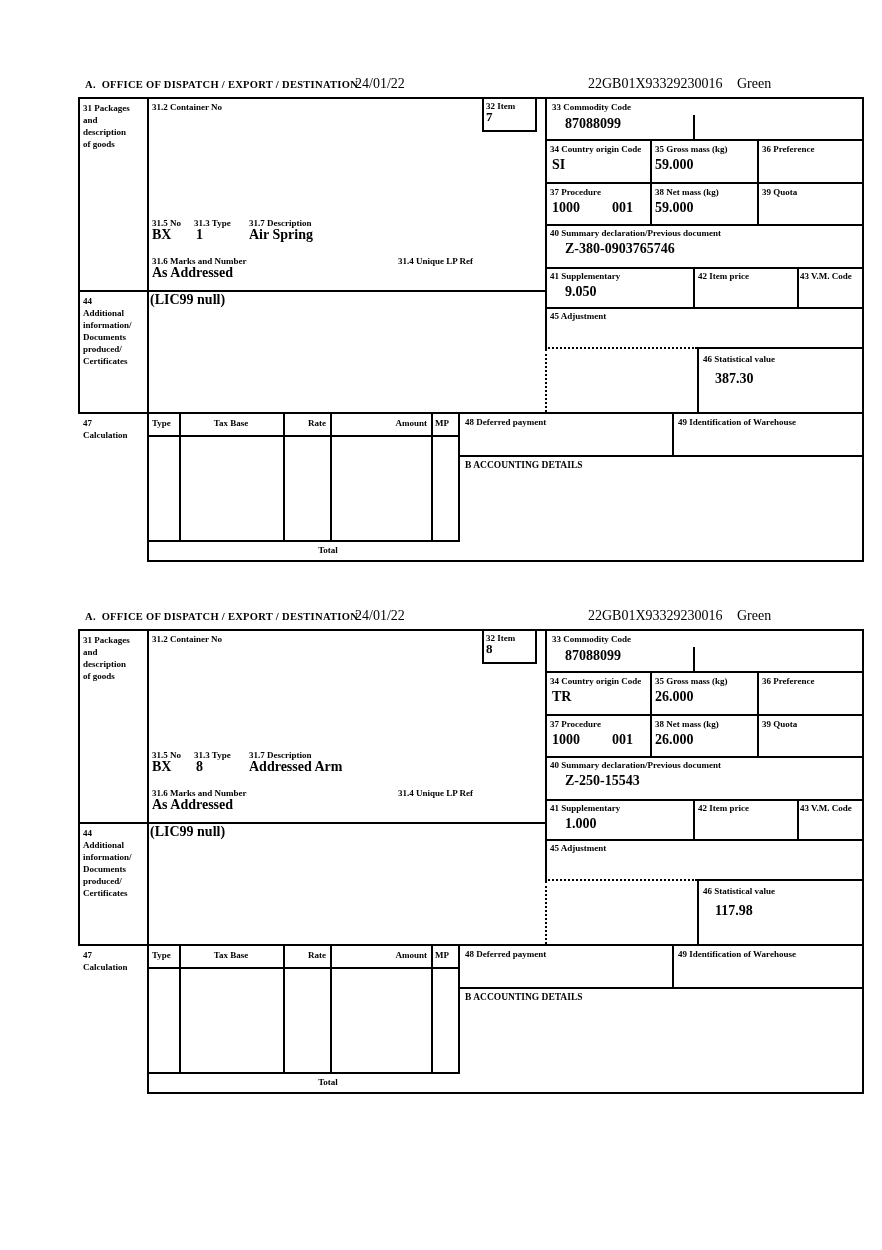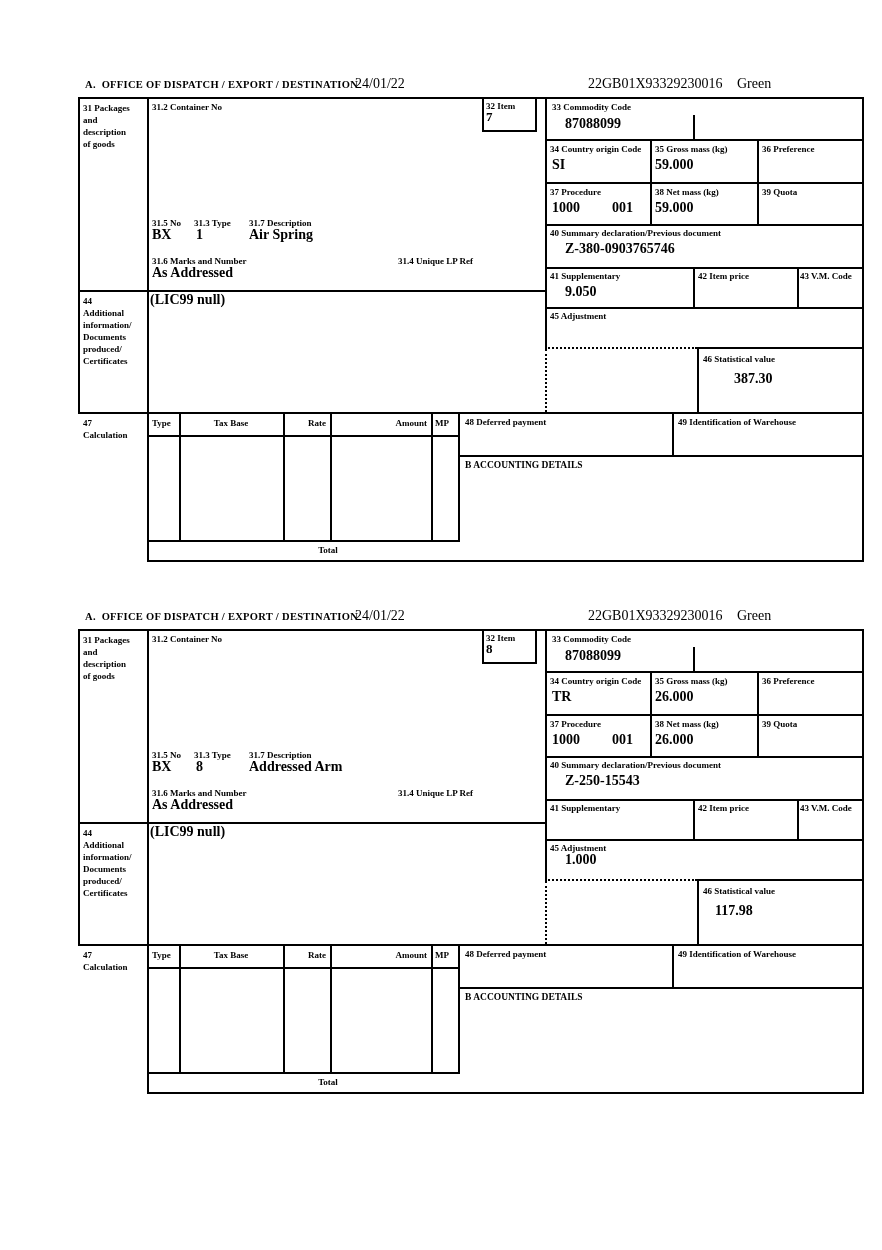--- a/index.html
+++ b/index.html
@@ -107,21 +107,21 @@
     <span class="lbl" style="left:722px;top:173px;">43 V.M. Code</span>
     <span class="val" style="left:487px;top:187px;">9.050</span>
     <i class="hl" style="left:467px;top:210px;width:317px;"></i>
 
     <span class="lbl" style="left:472px;top:213px;">45 Adjustment</span>
     <i class="hld" style="left:467px;top:250px;width:152px;"></i>
 
     <i class="hl" style="left:619px;top:250px;width:165px;"></i>
     <i class="vl" style="left:619px;top:250px;height:65px;"></i>
     <span class="lbl" style="left:625px;top:256px;">46 Statistical value</span>
-    <span class="val" style="left:656px;top:274px;">387.30</span>
+    <span class="val" style="left:637px;top:274px;">387.30</span>
 
     <i class="vl" style="left:101px;top:315px;height:128px;"></i>
     <i class="vl" style="left:205px;top:315px;height:128px;"></i>
     <i class="vl" style="left:252px;top:315px;height:128px;"></i>
     <i class="vl" style="left:353px;top:315px;height:128px;"></i>
     <i class="vl" style="left:380px;top:315px;height:128px;"></i>
     <i class="hl" style="left:69px;top:338px;width:313px;"></i>
     <i class="hl" style="left:69px;top:443px;width:313px;"></i>
     <span class="lbl" style="left:74px;top:320px;">Type</span>
     <span class="lbl cell-c" style="left:101px;top:320px;width:104px;">Tax Base</span>
@@ -213,21 +213,21 @@
 
     <span class="lbl" style="left:472px;top:130px;">40 Summary declaration/Previous document</span>
     <span class="val" style="left:487px;top:144px;">Z-250-15543</span>
     <i class="hl" style="left:467px;top:170px;width:317px;"></i>
 
     <i class="vl" style="left:615px;top:170px;height:40px;"></i>
     <i class="vl" style="left:719px;top:170px;height:40px;"></i>
     <span class="lbl" style="left:472px;top:173px;">41 Supplementary</span>
     <span class="lbl" style="left:620px;top:173px;">42 Item price</span>
     <span class="lbl" style="left:722px;top:173px;">43 V.M. Code</span>
-    <span class="val" style="left:487px;top:187px;margin-top:36px;">1.000</span>
+    <span class="val" style="left:487px;top:187px;">1.000</span>
     <i class="hl" style="left:467px;top:210px;width:317px;"></i>
 
     <span class="lbl" style="left:472px;top:213px;">45 Adjustment</span>
     <i class="hld" style="left:467px;top:250px;width:152px;"></i>
 
     <i class="hl" style="left:619px;top:250px;width:165px;"></i>
     <i class="vl" style="left:619px;top:250px;height:65px;"></i>
     <span class="lbl" style="left:625px;top:256px;">46 Statistical value</span>
     <span class="val" style="left:637px;top:274px;">117.98</span>
 

